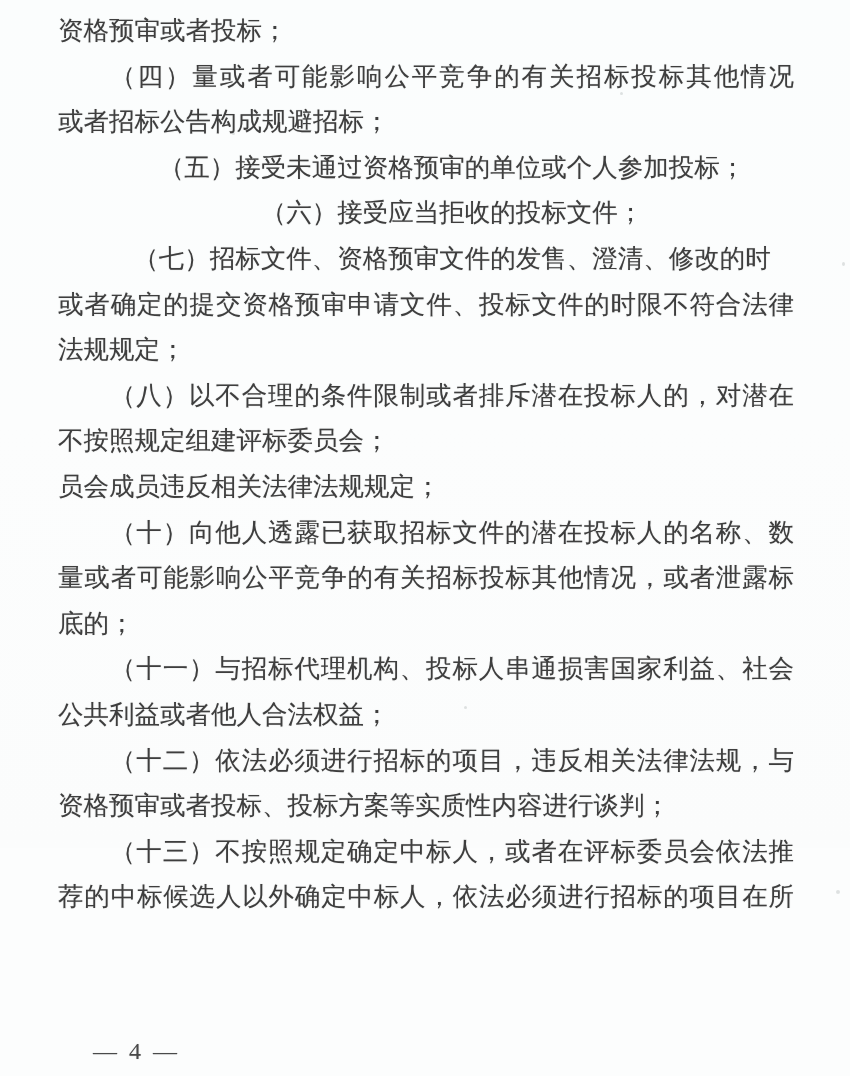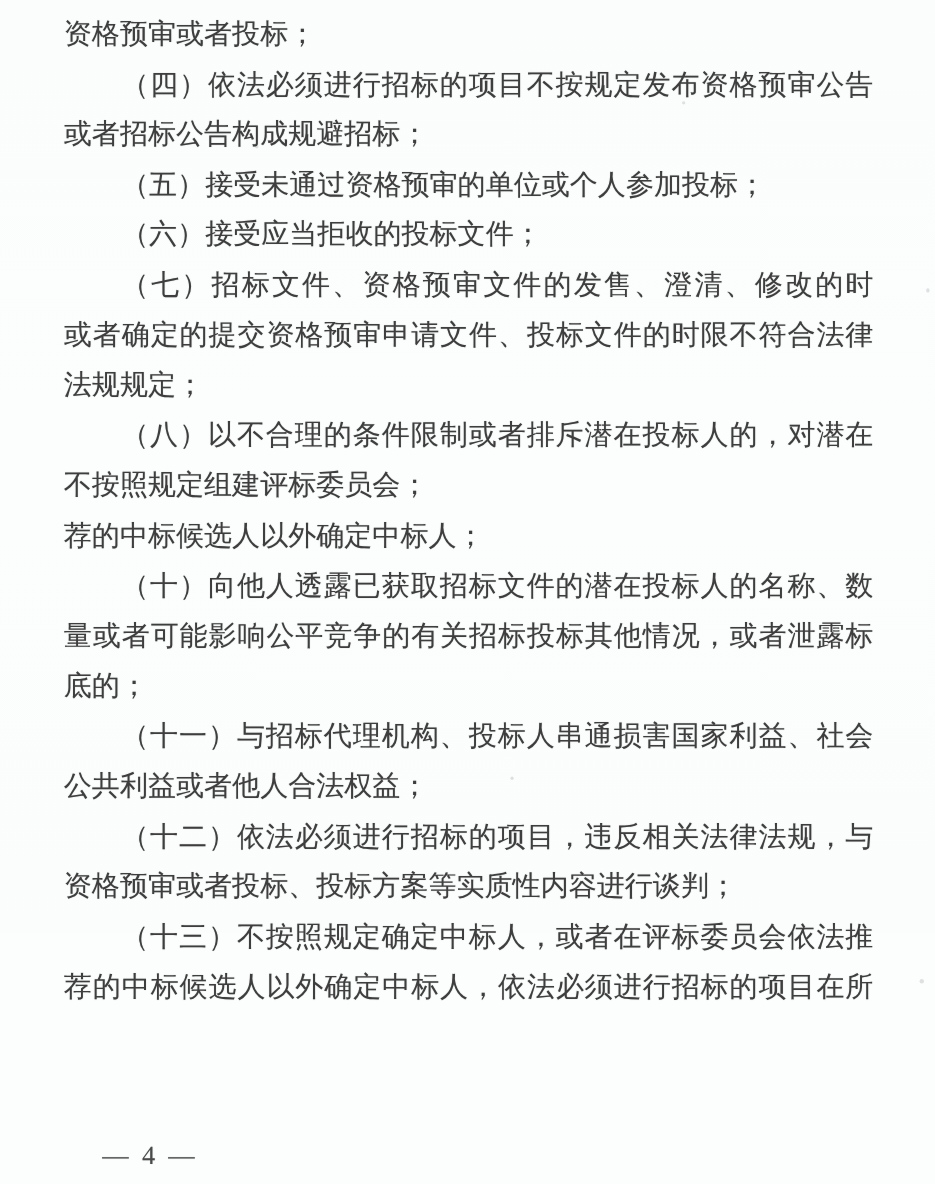--- a/index.html
+++ b/index.html
@@ -39,20 +39,21 @@
   }
   .line.fill {
     white-space: normal;
     text-align: justify;
     text-align-last: justify;
     text-justify: inter-character;
     overflow: hidden;
   }
   .line.indent {
     text-indent: 52px;
+    text-align: center;
   }
   .page-footer {
     position: absolute;
     left: 93px;
     top: 1036px;
     font-size: 24px;
     line-height: 30px;
     color: #4a4a4a;
     letter-spacing: 3px;
     text-shadow: 0 0 1px rgba(70, 70, 70, 0.3);
@@ -68,30 +69,30 @@
   .speck.s3 { left: 232px; top: 132px; width: 3px; height: 3px; }
   .speck.s4 { left: 842px; top: 262px; width: 3px; height: 4px; }
   .speck.s5 { left: 464px; top: 706px; width: 3px; height: 3px; }
 </style>
 </head>
 <body>
 
 <div class="page">
   <div class="doc-body" id="doc-body">
       <div class="line">资格预审或者投标；</div>
-      <div class="line indent fill">（四）依法必须进行招标的项目不按规定发布资格预审公告</div>
+      <div class="line indent fill">（四）量或者可能影响公平竞争的有关招标投标其他情况</div>
       <div class="line">或者招标公告构成规避招标；</div>
       <div class="line indent">（五）接受未通过资格预审的单位或个人参加投标；</div>
       <div class="line indent">（六）接受应当拒收的投标文件；</div>
       <div class="line indent fill">（七）招标文件、资格预审文件的发售、澄清、修改的时限，</div>
       <div class="line fill">或者确定的提交资格预审申请文件、投标文件的时限不符合法律</div>
       <div class="line">法规规定；</div>
       <div class="line indent fill">（八）以不合理的条件限制或者排斥潜在投标人的，对潜在</div>
       <div class="line">不按照规定组建评标委员会；</div>
-      <div class="line">荐的中标候选人以外确定中标人；</div>
+      <div class="line">员会成员违反相关法律法规规定；</div>
       <div class="line indent fill">（十）向他人透露已获取招标文件的潜在投标人的名称、数</div>
       <div class="line fill">量或者可能影响公平竞争的有关招标投标其他情况，或者泄露标</div>
       <div class="line">底的；</div>
       <div class="line indent fill">（十一）与招标代理机构、投标人串通损害国家利益、社会</div>
       <div class="line">公共利益或者他人合法权益；</div>
       <div class="line indent fill">（十二）依法必须进行招标的项目，违反相关法律法规，与</div>
       <div class="line">资格预审或者投标、投标方案等实质性内容进行谈判；</div>
       <div class="line indent fill">（十三）不按照规定确定中标人，或者在评标委员会依法推</div>
       <div class="line fill">荐的中标候选人以外确定中标人，依法必须进行招标的项目在所</div>
     </div>

